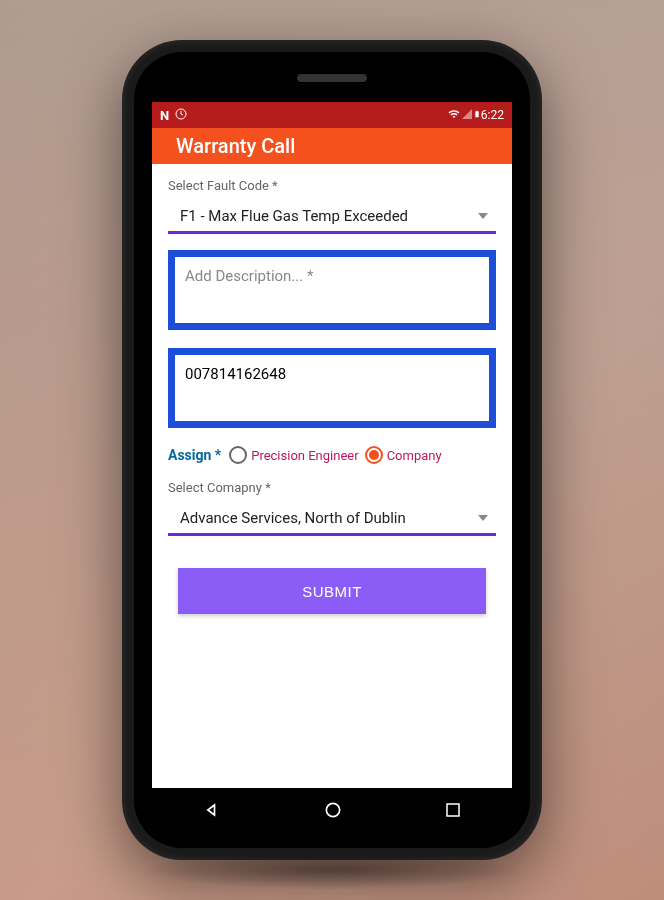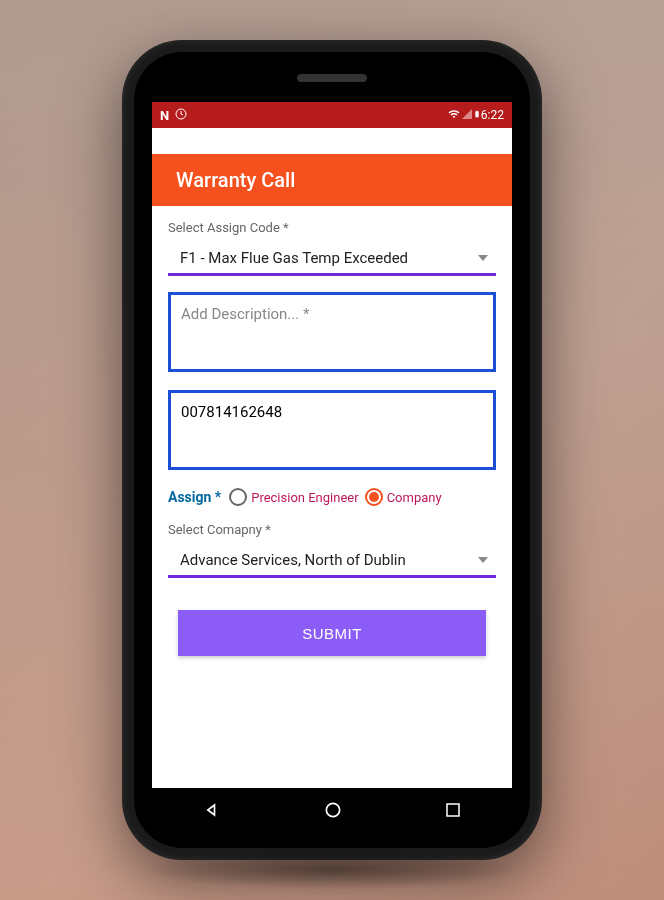--- a/index.html
+++ b/index.html
@@ -61,26 +61,25 @@
   display: flex;
   align-items: center;
   justify-content: space-between;
   padding: 0 8px;
   color: #fff;
   font-size: 12px;
 }
 .status-left { display: flex; gap: 6px; align-items: center; }
 .status-right { display: flex; gap: 0; align-items: center; }
 .app-bar {
-  height: 52px;
+  height: 36px;
   background: #f4511e;
   display: flex;
   align-items: center;
   padding: 0 24px;
-  margin-top: 26px;
 }
 .app-title {
   color: #fff;
   font-size: 20px;
   font-weight: 500;
 }
 .content {
   flex: 1;
   background: #fff;
   padding: 14px 16px;
@@ -105,21 +104,21 @@
   color: #222;
 }
 .triangle-down {
   width: 0; height: 0;
   border-left: 5px solid transparent;
   border-right: 5px solid transparent;
   border-top: 6px solid #888;
 }
 .textarea {
   width: 100%;
-  border: 3px solid #1d4ed8;
+  border: 7px solid #1d4ed8;
   padding: 10px;
   font-size: 15px;
   font-family: inherit;
   resize: none;
   margin-bottom: 14px;
   min-height: 80px;
 }
 .textarea::placeholder { color: #888; }
 .assign-row {
   display: flex;
@@ -222,21 +221,21 @@
           <span>6:22</span>
         </div>
       </div>
 
       <div class="app-bar">
         <div class="app-title">Warranty Call</div>
       </div>
 
       <div class="content">
 
-        <div class="label">Select Assign Code *</div>
+        <div class="label">Select Fault Code *</div>
         <div class="spinner">
           <span class="spinner-text">F1 - Max Flue Gas Temp Exceeded</span>
           <span class="triangle-down"></span>
         </div>
 
         <textarea class="textarea" placeholder="Add Description... *" style=""></textarea>
 
         <textarea class="textarea" style="">007814162648</textarea>
 
         <div class="assign-row">

